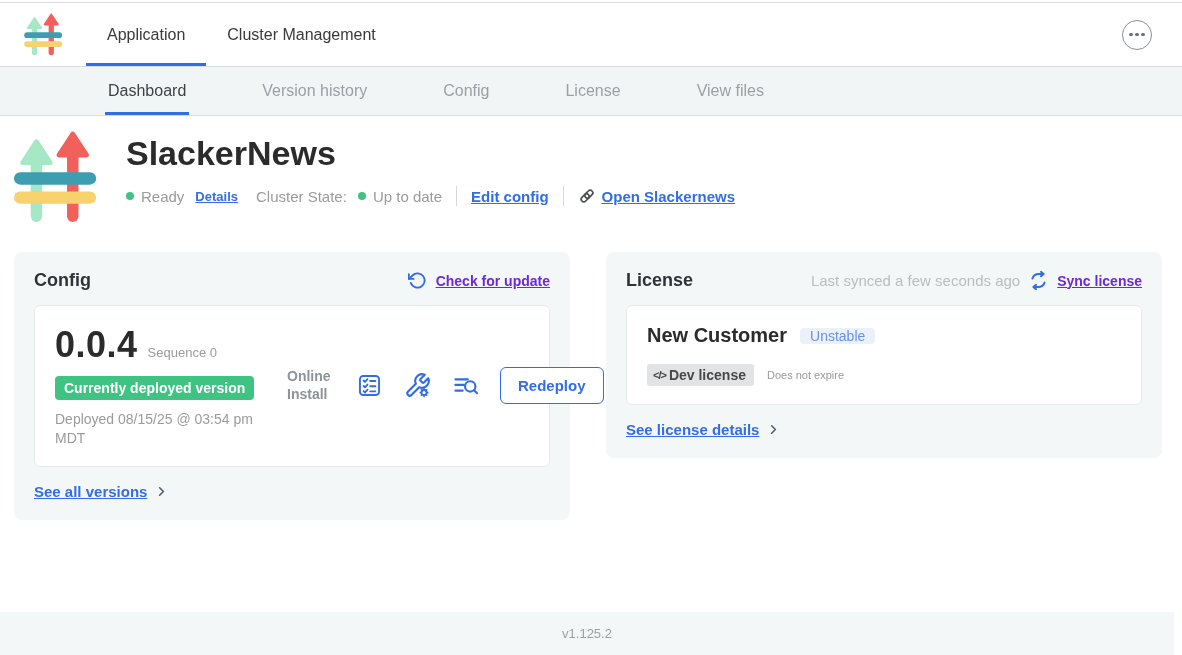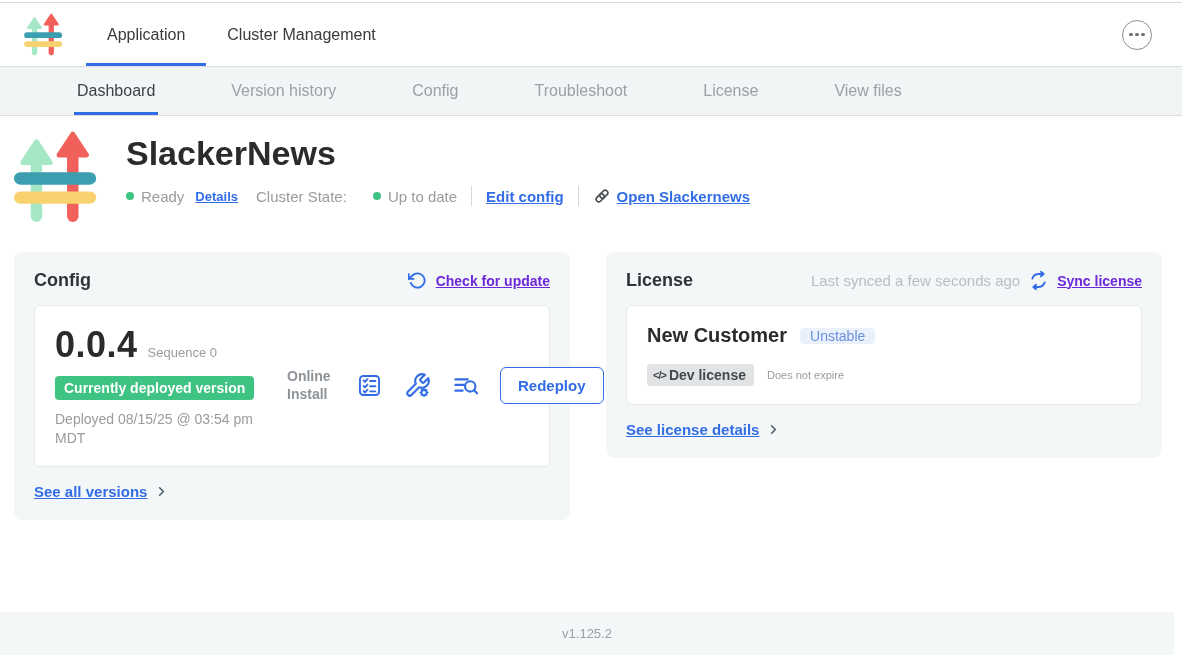--- a/index.html
+++ b/index.html
@@ -15,35 +15,35 @@
   .nav-tab { padding:0 21px; display:flex; align-items:center; font-size:16px;
     color:#3a3a3a; position:relative; cursor:pointer; }
   .nav-tab.active::after { content:""; position:absolute; left:0; right:0; bottom:0;
     height:3px; background:#326de6; }
   .menu-btn { margin-left:auto; width:30px; height:30px; border-radius:50%;
     border:1.5px solid #8a8f93; display:flex; align-items:center; justify-content:center;
     gap:2.5px; cursor:pointer; background:#fff; }
   .menu-btn i { width:3.5px; height:3.5px; border-radius:50%; background:#6d7277; }
 
   .subnav { height:49px; background:#f2f5f6; border-bottom:1px solid #dcdfe2;
-    display:flex; gap:76px; padding-left:77px; font-size:16px; color:#9aa0a5; }
+    display:flex; gap:76px; padding-left:108px; font-size:16px; color:#9aa0a5; }
   .subnav-item { display:flex; align-items:center; position:relative; cursor:pointer; }
   .subnav-item.active { color:#3d4247; }
   .subnav-item.active::after { content:""; position:absolute; left:-3px; right:-3px;
     bottom:0; height:3px; background:#326de6; }
 
   
   main { padding:14px 12px 0 14px; }
   .app-header { display:flex; gap:26px; align-items:flex-start; }
   .app-title { font-size:34px; font-weight:bold; color:#2b2b2b; margin-top:4px; }
   .status-row { display:flex; align-items:center; margin-top:13px; font-size:15px; color:#9b9b9b; }
   .dot { width:8px; height:8px; border-radius:50%; background:#3fc383; margin-right:7px; flex:none; }
   .details-link { color:#326de6; font-weight:bold; font-size:13px;
     text-decoration:underline; margin-left:11px; }
-  .cluster-label { margin-left:18px; margin-right:26px; }
+  .cluster-label { margin-left:18px; margin-right:11px; }
   .vdivider { width:1px; height:20px; background:#d7d7d7; margin:0 14px; }
   .inline-link { color:#326de6; font-weight:bold; font-size:15px; text-decoration:underline; }
   .open-link { display:flex; align-items:center; gap:6px; }
 
   
   .cards { display:flex; gap:36px; margin-top:26px; align-items:flex-start; }
   .card { background:#f4f7f8; border-radius:8px; padding:18px 20px 20px; width:556px; }
   .card-head { display:flex; align-items:center; }
   .card-title { font-size:18px; font-weight:bold; color:#2f3338; }
   .head-right { margin-left:auto; display:flex; align-items:center; gap:9px; }
@@ -119,23 +119,20 @@
 
 <nav class="subnav">
   <div class="subnav-item active">
     <span>Dashboard</span>
   </div>
   <div class="subnav-item">
     <span>Version history</span>
   </div>
   <div class="subnav-item">
     <span>Config</span>
-  </div>
-  <div class="subnav-item">
-    <span>Troubleshoot</span>
   </div>
   <div class="subnav-item">
     <span>License</span>
   </div>
   <div class="subnav-item">
     <span>View files</span>
   </div>
 </nav>
 
 <main>

